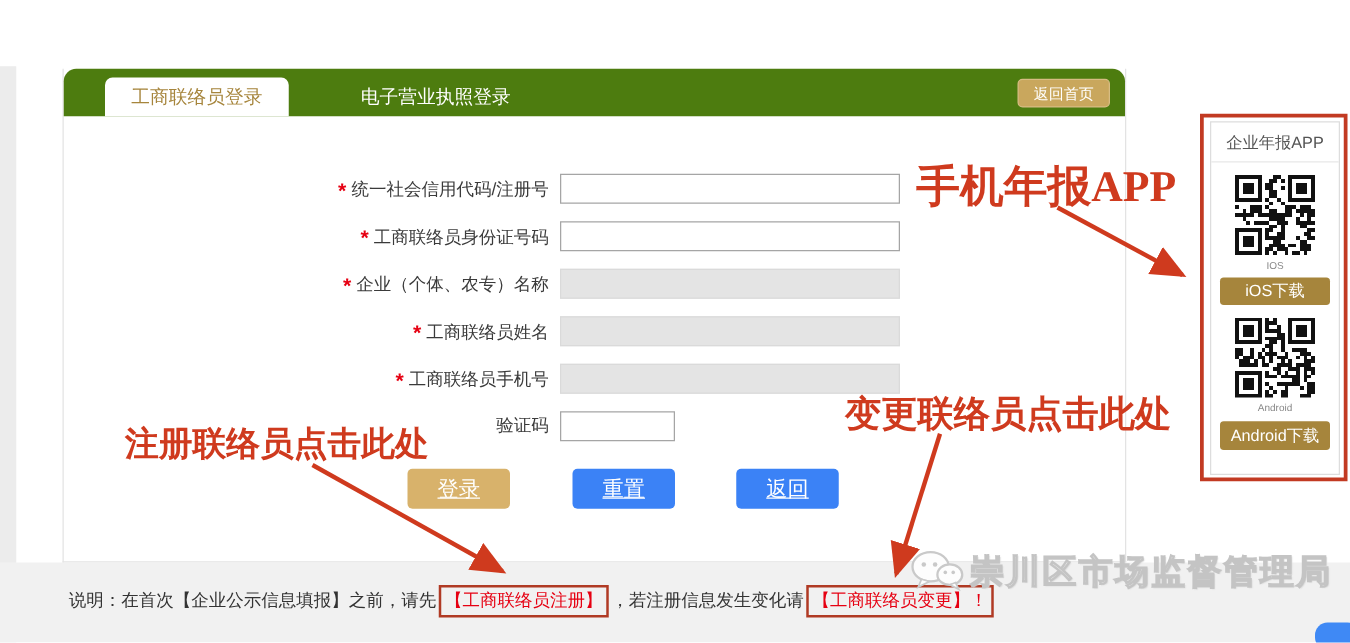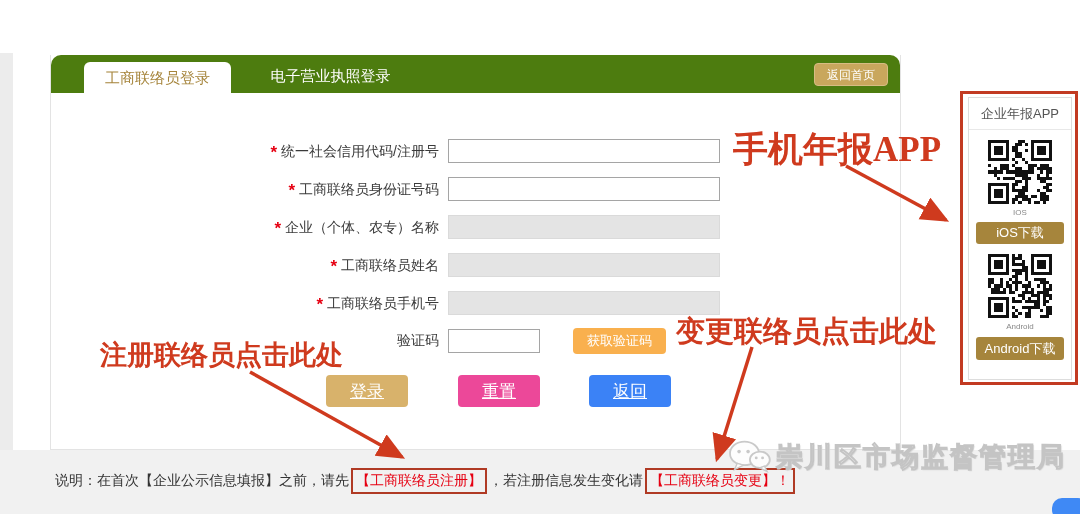--- a/index.html
+++ b/index.html
@@ -9,39 +9,39 @@
   .left-gutter { position:absolute; left:0; top:53px; width:13px; height:461px; background:#ececec; }
   .bottom-strip { position:absolute; left:0; top:450px; width:1080px; height:64px; background:#f1f1f1; }
 
   
   .card { position:absolute; left:50px; top:55px; width:851px; height:395px; background:#fff;
           border:1px solid #e3e3e3; border-top:none; z-index:2; }
   .tabbar { position:absolute; left:0; top:0; width:100%; height:38px; background:#4d7c0f;
             border-radius:10px 10px 0 0; }
   .tab { position:absolute; top:7px; height:31px; line-height:31px; text-align:center; font-size:15px; cursor:pointer; }
   .tab.active { left:33px; width:147px; background:#fff; color:#a6853c; border-radius:6px 6px 0 0; }
-  .tab.inactive { left:192px; width:175px; color:#fff;font-family:Liberation Mono, monospace; }
+  .tab.inactive { left:210px; width:175px; color:#fff; }
   .back-home { position:absolute; right:12px; top:8px; height:23px; line-height:23px; padding:0 12px;
                background:#c9a75d; border:1px solid #d7bc83; border-radius:4px; color:#fff; font-size:12px; cursor:pointer; }
 
   
   .form-area { position:absolute; left:0; top:38px; width:100%; }
   .row { display:flex; align-items:center; height:24px; margin-bottom:14px; }
   .row:first-child { margin-top:46px; }
   .lbl { width:397px; text-align:right; padding-right:9px; font-size:14px; color:#3a3a3a; }
   .star { color:#e60012; font-size:17px; font-weight:bold; margin-right:4px; position:relative; top:2px; }
   .inp { width:272px; height:24px; border:1px solid #a5a5a5; background:#fff; padding:0 4px; font-size:13px; }
   .inp:disabled { background:#e4e4e4; border:1px solid #dadada; }
   .inp.captcha { width:92px; }
   .get-code { margin-left:33px; width:93px; height:26px; background:#f9b04e; border:none; border-radius:4px;
               color:#fff; font-size:13px; cursor:pointer; }
   .btn-row { display:flex; margin-left:275px; margin-top:22px; }
   .btn { width:82px; height:32px; border:none; border-radius:4px; color:#fff; font-size:17px; cursor:pointer;text-decoration:underline; }
   .btn.login { background:#d8b26b; }
-  .btn.reset { background:#ec4899; margin-left:50px; }
+  .btn.reset { background:#3b82f6; margin-left:50px; }
   .btn.back  { background:#3b82f6; margin-left:49px; }
 
   
   .app-box-outline { position:absolute; left:960px; top:91px; width:118px; height:294px;
                      border:3px solid #c23a22; z-index:4; background:transparent; }
   .app-panel { position:absolute; left:968px; top:97px; width:104px; height:283px; background:#fff;
                border:1px solid #ddd; z-index:3; display:flex; flex-direction:column; align-items:center; }
   .app-title { width:100%; text-align:center; font-size:13px; color:#555; padding:7px 0 6px;
                border-bottom:1px solid #e8e8e8; }
   .qr { width:64px; height:64px; margin-top:10px; background:#fff; }
@@ -103,21 +103,20 @@
       <label class="lbl"><span class="star">*</span><span>工商联络员姓名</span></label>
       <input class="inp" disabled="" style="">
     </div>
     <div class="row">
       <label class="lbl"><span class="star">*</span><span>工商联络员手机号</span></label>
       <input class="inp" disabled="" style="">
     </div>
     <div class="row">
       <label class="lbl"><span>验证码</span></label>
       <input class="inp captcha" style="">
-      <button class="get-code">获取验证码</button>
     </div>
     <div class="btn-row">
       <button class="btn login">登录</button>
       <button class="btn reset">重置</button>
       <button class="btn back">返回</button>
     </div>
   </div>
 </div>
 
 <div class="app-panel">

